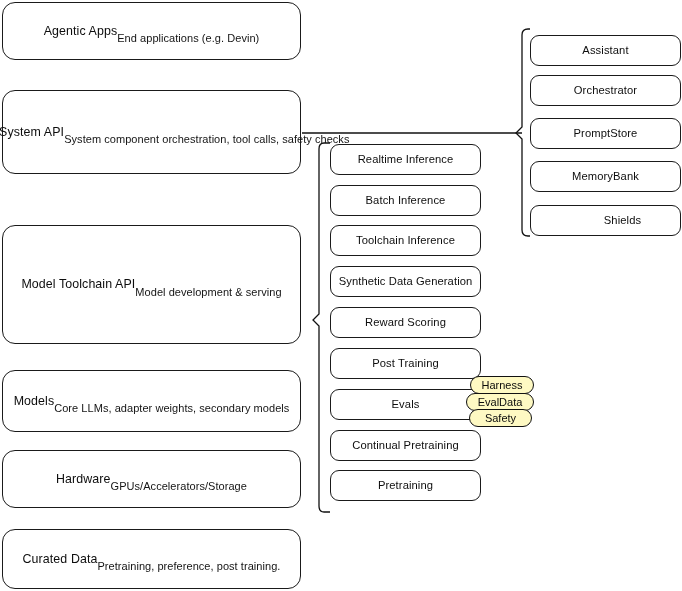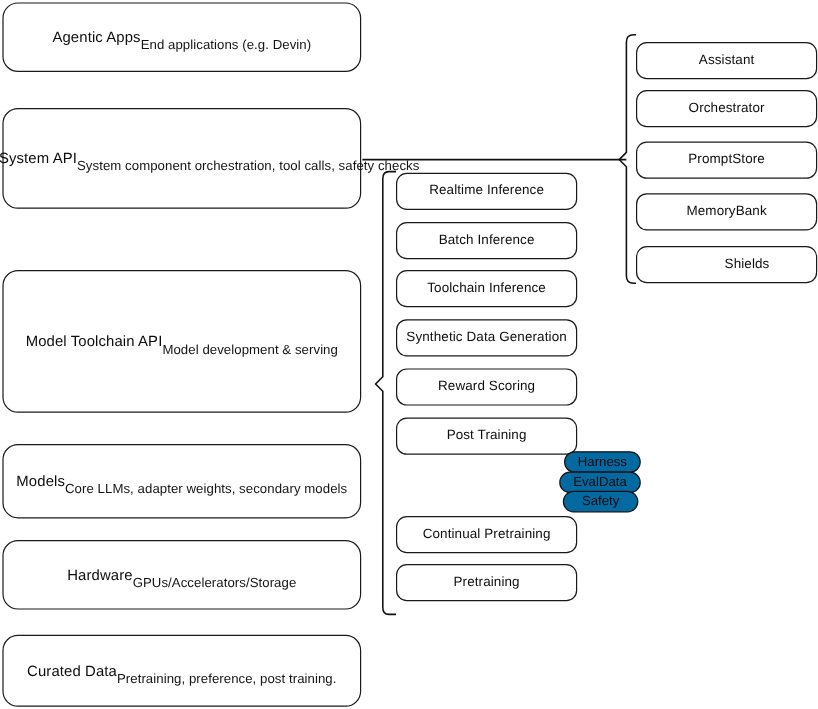--- a/index.html
+++ b/index.html
@@ -65,21 +65,21 @@
     height:31px;
     border-radius:9px;
     border-width:1.2px;
   }
   .comp .t{font-size:11.2px;line-height:13px;}
 
   
   .pill{
     position:absolute;
     box-sizing:border-box;
-    background:#0369a1;
+    background:#fef9c3;
     border:1.3px solid #111111;
     border-radius:999px;
     display:flex;
     align-items:center;
     justify-content:center;
     z-index:6;
     height:18px;
   }
   .pill .t{
     font-size:11px;
@@ -167,20 +167,23 @@
   </div>
   <div class="box cap" style="top:266px;">
     <div class="t">Synthetic Data Generation</div>
   </div>
   <div class="box cap" style="top:307px;">
     <div class="t">Reward Scoring</div>
   </div>
   <div class="box cap" style="top:348px;">
     <div class="t">Post Training</div>
   </div>
+  <div class="box cap" style="top:389px;">
+    <div class="t">Evals</div>
+  </div>
   <div class="box cap" style="top:430px;">
     <div class="t">Continual Pretraining</div>
   </div>
   <div class="box cap" style="top:470px;">
     <div class="t">Pretraining</div>
   </div>
 
   <div class="pill" style="left:470px;top:376px;width:64px;">
     <div class="t">Harness</div>
   </div>

